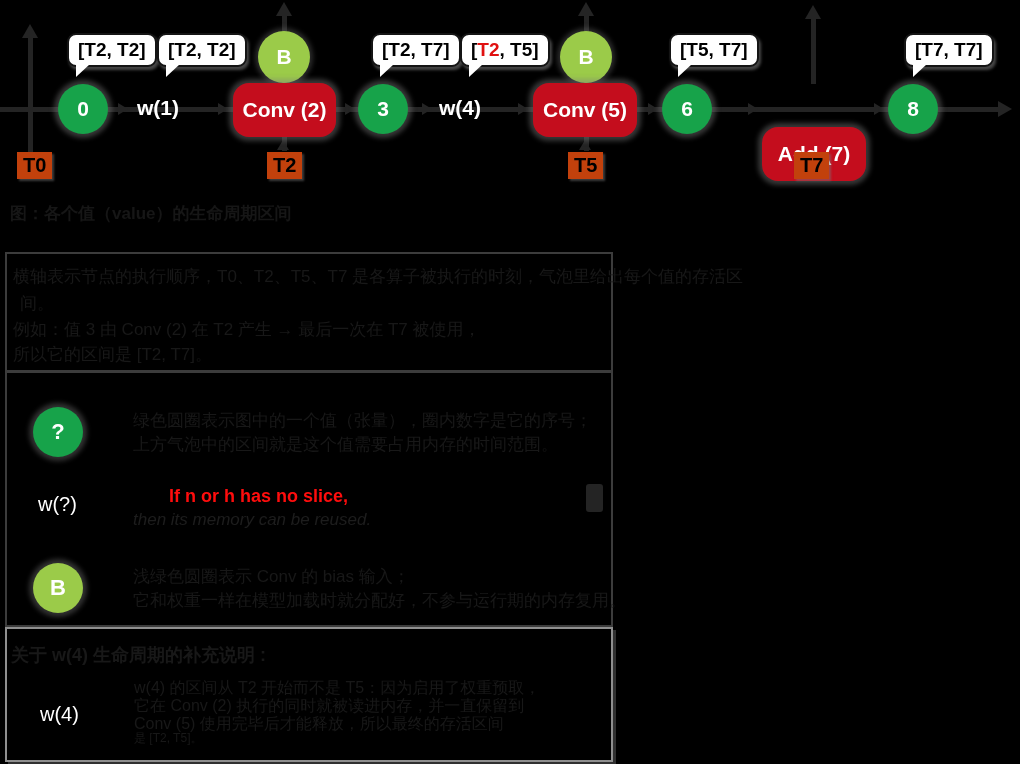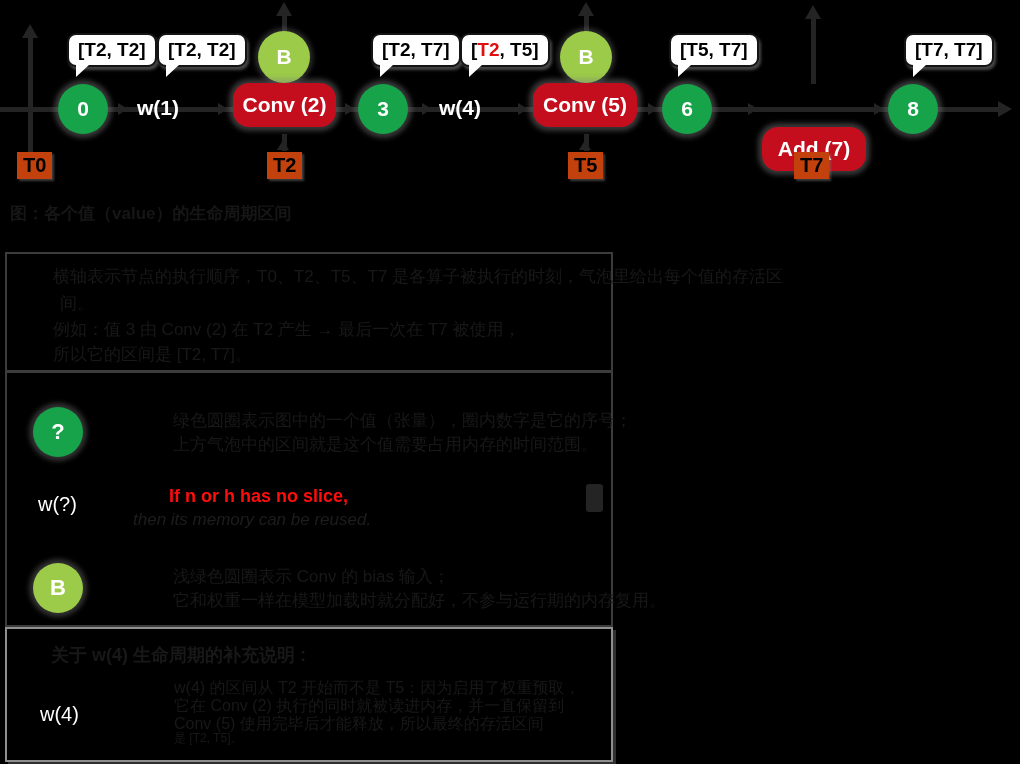--- a/index.html
+++ b/index.html
@@ -16,40 +16,40 @@
                     border-top:6px solid transparent;border-bottom:6px solid transparent;}
   .mini-arrow-up{position:absolute;width:0;height:0;border-bottom:10px solid #242424;
                  border-left:6px solid transparent;border-right:6px solid transparent;}
   
   .vcircle{position:absolute;width:50px;height:50px;border-radius:50%;background:#17A34A;
            color:#fff;display:flex;align-items:center;justify-content:center;
            font-size:21px;font-weight:600;box-shadow:0 0 5px 4px rgba(125,125,125,.45);}
   .bcircle{position:absolute;width:52px;height:52px;border-radius:50%;background:#9BCB49;
            color:#fff;display:flex;align-items:center;justify-content:center;
            font-size:21px;font-weight:600;box-shadow:0 0 5px 3px rgba(125,125,125,.35);}
-  .oppill{position:absolute;height:44px;border-radius:16px;background:#C40D1D;color:#fff;
+  .oppill{position:absolute;height:54px;border-radius:16px;background:#C40D1D;color:#fff;
           display:flex;align-items:center;justify-content:center;font-size:21px;font-weight:600;
           box-shadow:0 0 5px 4px rgba(125,125,125,.45);}
   .wlabel{position:absolute;color:#fff;font-size:21px;font-weight:600;text-align:center;width:56px;}
   
   .bubble{position:absolute;top:33px;background:#fff;border:2px solid #141414;border-radius:9px;
           color:#000;font-size:19px;font-weight:600;padding:4px 9px;white-space:nowrap;
           box-shadow:2px 3px 3px rgba(130,130,130,.55);}
   .bubble::after{content:"";position:absolute;left:7px;bottom:-12px;width:0;height:0;
                  border-top:13px solid #fff;border-right:14px solid transparent;}
   .bubble .red{color:#E01010;}
   
   .tick{position:absolute;top:152px;background:#c2410c;color:#000;font-size:20px;font-weight:600;
         padding:2px 6px;box-shadow:2px 2px 2px rgba(120,120,120,.5);}
   
   .caption{position:absolute;left:10px;top:202px;color:#161616;font-size:17px;font-weight:600;}
   .panel{position:absolute;left:5px;width:604px;border:2px solid #3c3c3c;background:#000;}
   .panel.light{border-color:#8f8f8f;box-shadow:3px 3px 0 rgba(120,120,120,.4);}
   .darktext{color:#181818;font-size:17px;line-height:1.45;}
-  .panel-line{position:absolute;white-space:nowrap;margin-left:40px;}
+  .panel-line{position:absolute;white-space:nowrap;}
   .qcircle{position:absolute;width:50px;height:50px;border-radius:50%;background:#17A34A;color:#fff;
            display:flex;align-items:center;justify-content:center;font-size:22px;font-weight:600;
            box-shadow:0 0 5px 4px rgba(125,125,125,.4);}
   .qcircle.lg{background:#9BCB49;}
   .small-wlabel{position:absolute;color:#fff;font-size:20px;}
   .redline{position:absolute;color:#FE0D0D;font-size:18px;font-weight:700;white-space:nowrap;margin-left:36px;}
   .grayline{position:absolute;color:#1d1d1d;font-size:17px;white-space:nowrap;}
   .darkglyph{position:absolute;width:17px;height:28px;background:#242424;border-radius:3px;}
 </style>
 </head>

